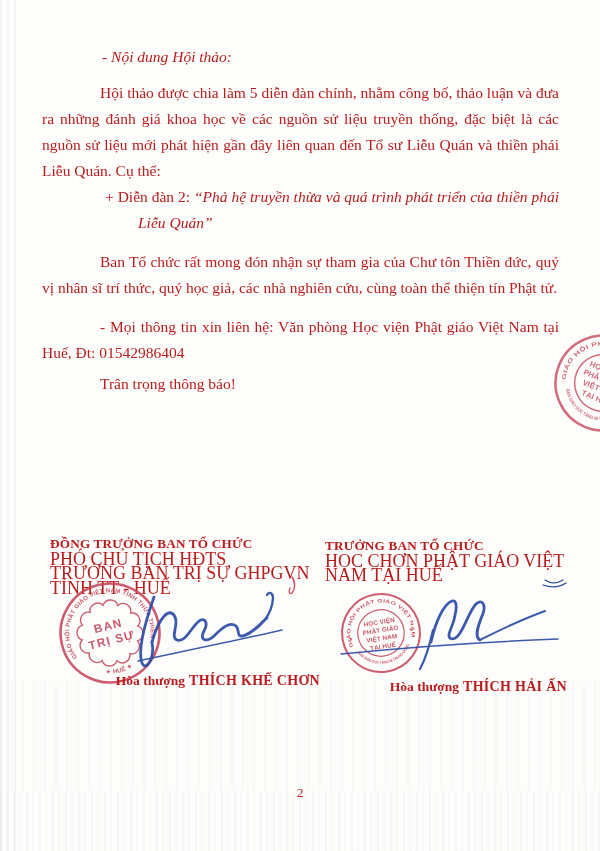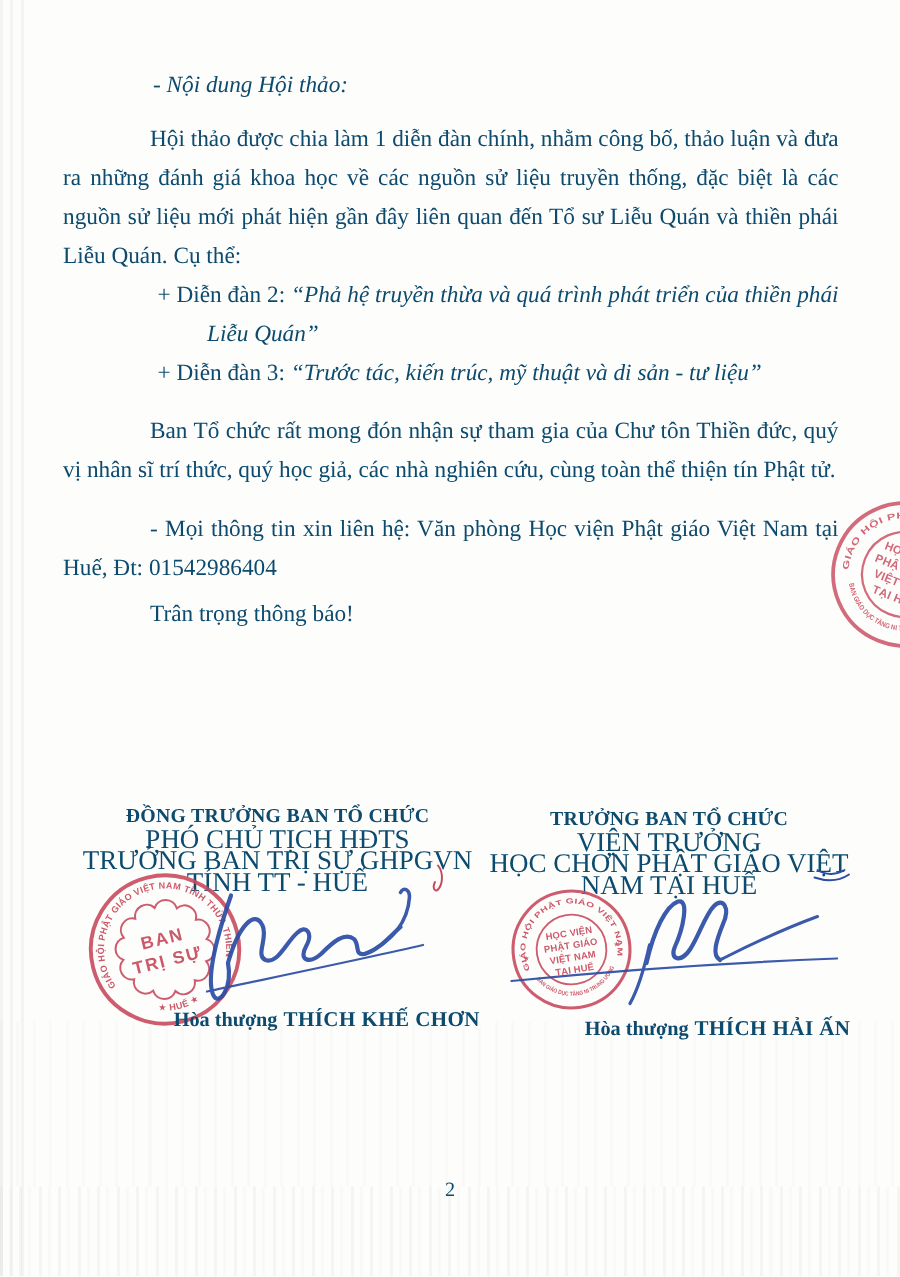--- a/index.html
+++ b/index.html
@@ -1,20 +1,20 @@
 <!DOCTYPE html>
 <html><head>
 <meta charset="utf-8">
 <style>
   html,body { margin:0; padding:0; background:#ffffff; }
   .page {
     position:relative; width:600px; height:851px; overflow:hidden;
     background:#fdfdfc;
     font-family:"Liberation Serif","DejaVu Serif",serif;
-    color:#0c4a6e;
+    color:#b91c1c;
   }
   
   .page::before {
     content:""; position:absolute; left:0; top:0; width:20px; height:100%;
     background:repeating-linear-gradient(90deg, rgba(120,120,120,.07) 0 2px, transparent 2px 7px);
     pointer-events:none;
   }
   .streaks-bottom {
     position:absolute; left:0; bottom:0; width:100%; height:60px;
     background:repeating-linear-gradient(90deg, rgba(120,120,120,.08) 0 2px, transparent 2px 6px, rgba(120,120,120,.04) 6px 8px, transparent 8px 13px);
@@ -32,21 +32,21 @@
   }
   .content p { margin:0; }
   .heading { font-style:italic; margin-left:60px !important; }
   .indent { text-indent:58px; }
   .mt10 { margin-top:10px !important; }
   .mt13 { margin-top:13px !important;font-family:Liberation Serif, serif; }
   .mt5  { margin-top:5px !important; }
   .bullet { padding-left:96px; text-indent:-33px; }
   .bullet i { font-style:italic; }
 
-  .sig-head { position:absolute; text-align:center; line-height:14.5px; }
+  .sig-head { position:absolute; text-align:left; line-height:14.5px; }
   .sig-head .t  { font-weight:bold; font-size:13.2px; letter-spacing:.2px; }
   .sig-head .s  { font-size:18px; }
   .sig-head-left  { left:50px;  top:537px; width:270px; }
   .sig-head-right { left:325px; top:539px; width:242px; }
 
   .sig-name { position:absolute; text-align:right; font-weight:bold; }
   .sig-name .pfx { font-size:13.5px; }
   .sig-name .nm  { font-size:14px; letter-spacing:.3px; }
   .sig-name-left  { left:50px;  top:671px; width:270px; }
   .sig-name-right { left:325px; top:677px; width:242px;font-family:Liberation Serif, serif; }
@@ -75,40 +75,38 @@
 </head>
 <body>
 
 <div class="page">
 
   <div class="streaks-mid"></div>
   <div class="streaks-bottom"></div>
 
   <div class="content">
     <p class="heading">- Nội dung Hội thảo:</p>
-    <p class="indent mt10">Hội thảo được chia làm 1 diễn đàn chính, nhằm công bố, thảo luận và đưa ra những đánh giá khoa học về các nguồn sử liệu truyền thống, đặc biệt là các nguồn sử liệu mới phát hiện gần đây liên quan đến Tổ sư Liễu Quán và thiền phái Liễu Quán. Cụ thể:</p>
+    <p class="indent mt10">Hội thảo được chia làm 5 diễn đàn chính, nhằm công bố, thảo luận và đưa ra những đánh giá khoa học về các nguồn sử liệu truyền thống, đặc biệt là các nguồn sử liệu mới phát hiện gần đây liên quan đến Tổ sư Liễu Quán và thiền phái Liễu Quán. Cụ thể:</p>
 
     <div>
       <p class="bullet"><span>+ Diễn đàn 2:</span> <i>“Phả hệ truyền thừa và quá trình phát triển của thiền phái Liễu Quán”</i></p>
-      <p class="bullet"><span>+ Diễn đàn 3:</span> <i>“Trước tác, kiến trúc, mỹ thuật và di sản - tư liệu”</i></p>
     </div>
 
     <p class="indent mt13">Ban Tổ chức rất mong đón nhận sự tham gia của Chư tôn Thiền đức, quý vị nhân sĩ trí thức, quý học giả, các nhà nghiên cứu, cùng toàn thể thiện tín Phật tử.</p>
     <p class="indent mt13">- Mọi thông tin xin liên hệ: Văn phòng Học viện Phật giáo Việt Nam tại Huế, Đt: 01542986404</p>
     <p class="indent mt5">Trân trọng thông báo!</p>
   </div>
 
   <div class="sig-head sig-head-left">
     <div class="t">ĐỒNG TRƯỞNG BAN TỔ CHỨC</div>
     <div class="s">PHÓ CHỦ TỊCH HĐTS</div>
     <div class="s">TRƯỞNG BAN TRỊ SỰ GHPGVN TỈNH TT - HUẾ</div>
   </div>
   <div class="sig-head sig-head-right">
     <div class="t">TRƯỞNG BAN TỔ CHỨC</div>
-    <div class="s">VIỆN TRƯỞNG</div>
     <div class="s">HỌC CHƠN PHẬT GIÁO VIỆT NAM TẠI HUẾ</div>
   </div>
 
   <svg class="stamp stamp-left" viewBox="0 0 120 120" aria-hidden="true">
     <g fill="none" stroke="#c7475a" opacity=".88">
       <circle cx="60" cy="60" r="57" stroke-width="3"></circle>
       <path stroke-width="1.6" d="M93,60 A9,9 0 0 1 88.6,76.5 A9,9 0 0 1 76.5,88.6 A9,9 0 0 1 60,93 A9,9 0 0 1 43.5,88.6 A9,9 0 0 1 31.4,76.5 A9,9 0 0 1 27,60 A9,9 0 0 1 31.4,43.5 A9,9 0 0 1 43.5,31.4 A9,9 0 0 1 60,27 A9,9 0 0 1 76.5,31.4 A9,9 0 0 1 88.6,43.5 A9,9 0 0 1 93,60 Z"></path>
     </g>
     <defs>
       <path id="ls-top" d="M17.4,79.9 A47,47 0 1 1 102.6,79.9"></path>

